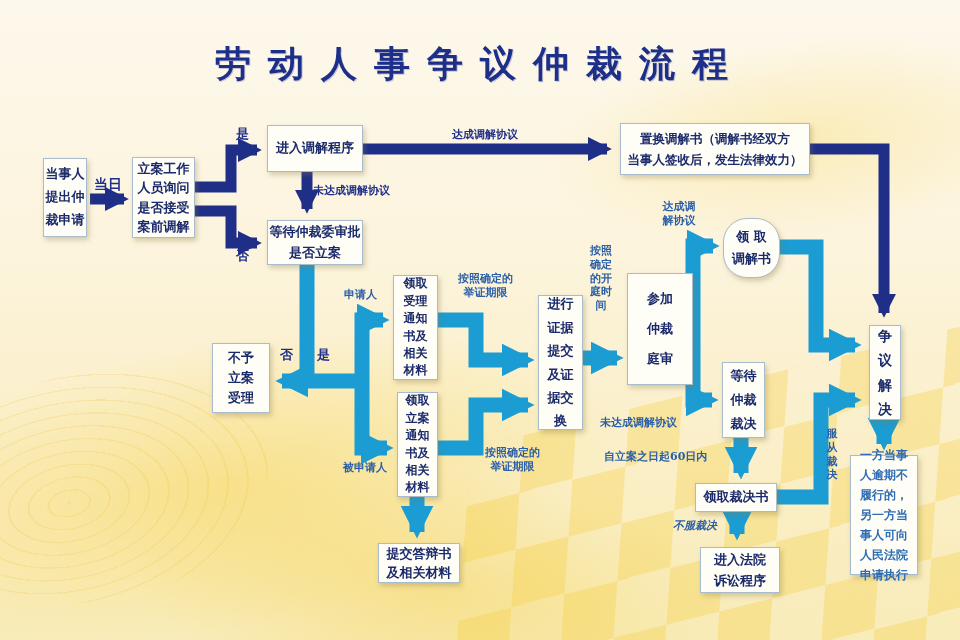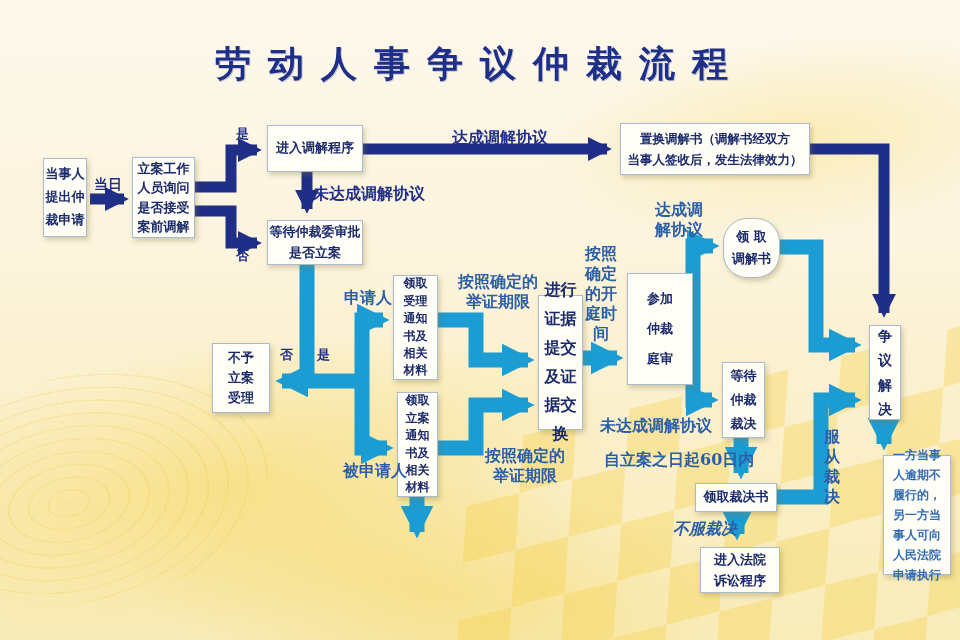--- a/index.html
+++ b/index.html
@@ -54,33 +54,33 @@
     font-size:13px;line-height:1.55;
   }
   #n-party{left:43px;top:158px;width:44px;height:79px;line-height:1.75;}
   #n-staff{left:132px;top:157px;width:63px;height:81px;line-height:1.5;}
   #n-enter-mediation{left:267px;top:125px;width:96px;height:47px;}
   #n-replace-doc{left:620px;top:123px;width:190px;height:52px;font-size:12.5px;line-height:1.7;}
   #n-wait-committee{left:267px;top:220px;width:96px;height:45px;line-height:1.6;}
   #n-reject{left:212px;top:343px;width:58px;height:70px;line-height:1.55;}
   #n-recv-accept{left:393px;top:275px;width:45px;height:105px;font-size:12px;line-height:1.45;}
   #n-recv-filing{left:397px;top:392px;width:41px;height:105px;font-size:12px;line-height:1.45;}
-  #n-evidence{left:538px;top:295px;width:45px;height:135px;font-size:16px;line-height:1.8;}
+  #n-evidence{left:538px;top:295px;width:45px;height:135px;font-size:13px;line-height:1.8;}
   #n-hearing{left:627px;top:273px;width:66px;height:112px;line-height:2.3;}
   #n-recv-mediation{left:723px;top:218px;width:57px;height:60px;line-height:1.7;border-radius:24px;}
   #n-wait-award{left:722px;top:362px;width:43px;height:76px;line-height:1.85;}
   #n-recv-award{left:695px;top:483px;width:82px;height:29px;}
   #n-court{left:700px;top:547px;width:80px;height:46px;line-height:1.65;}
   #n-resolved{left:869px;top:325px;width:32px;height:95px;font-size:14px;line-height:1.72;}
-  #n-enforce{left:850px;top:455px;width:68px;height:120px;font-size:12px;line-height:1.67;color:#2f6cb3;margin-left:33px;}
+  #n-enforce{left:850px;top:455px;width:68px;height:120px;font-size:12px;line-height:1.67;color:#2f6cb3;}
   #n-defense{left:378px;top:543px;width:82px;height:40px;line-height:1.5;}
   
   .lbl{
     position:absolute;font-weight:bold;white-space:pre-line;text-align:center;
-    font-family:"DejaVu Serif","Liberation Serif",serif;font-size:16px;line-height:1.25;
+    font-family:"DejaVu Serif","Liberation Serif",serif;font-size:11px;line-height:1.25;
     color:var(--label-blue);
   }
   .lbl.navy{color:var(--label-navy);}
   #l-same-day{left:94px;top:176px;font-size:14px;}
   #l-yes-top{left:236px;top:126px;font-size:13px;}
   #l-no-top{left:236px;top:248px;font-size:13px;}
   #l-agree-top{left:452px;top:128px;}
   #l-noagree-top{left:313px;top:184px;}
   #l-no-mid{left:280px;top:347px;font-size:13px;}
   #l-yes-mid{left:317px;top:347px;font-size:13px;}
@@ -194,20 +194,22 @@
 议
 解
 决</div>
   <div class="node" id="n-enforce">一方当事
 人逾期不
 履行的，
 另一方当
 事人可向
 人民法院
 申请执行</div>
+  <div class="node" id="n-defense">提交答辩书
+及相关材料</div>
 
   <div class="lbl navy" id="l-same-day">当日</div>
   <div class="lbl navy" id="l-yes-top">是</div>
   <div class="lbl navy" id="l-no-top">否</div>
   <div class="lbl navy" id="l-agree-top">达成调解协议</div>
   <div class="lbl navy" id="l-noagree-top">未达成调解协议</div>
   <div class="lbl navy" id="l-no-mid">否</div>
   <div class="lbl navy" id="l-yes-mid">是</div>
   <div class="lbl" id="l-applicant">申请人</div>
   <div class="lbl" id="l-respondent">被申请人</div>

